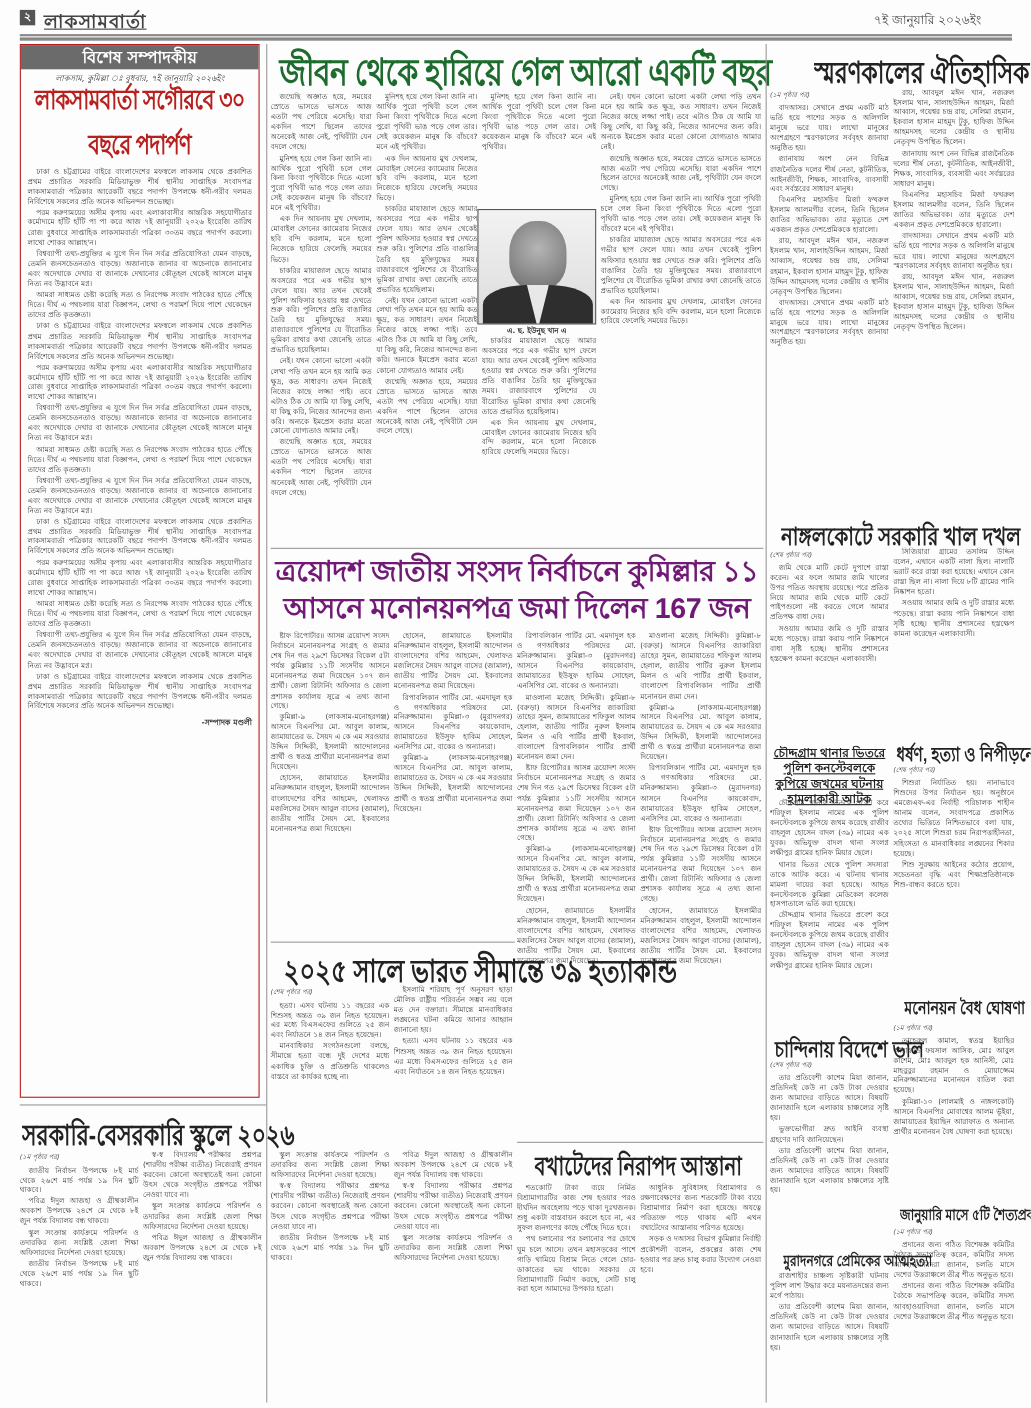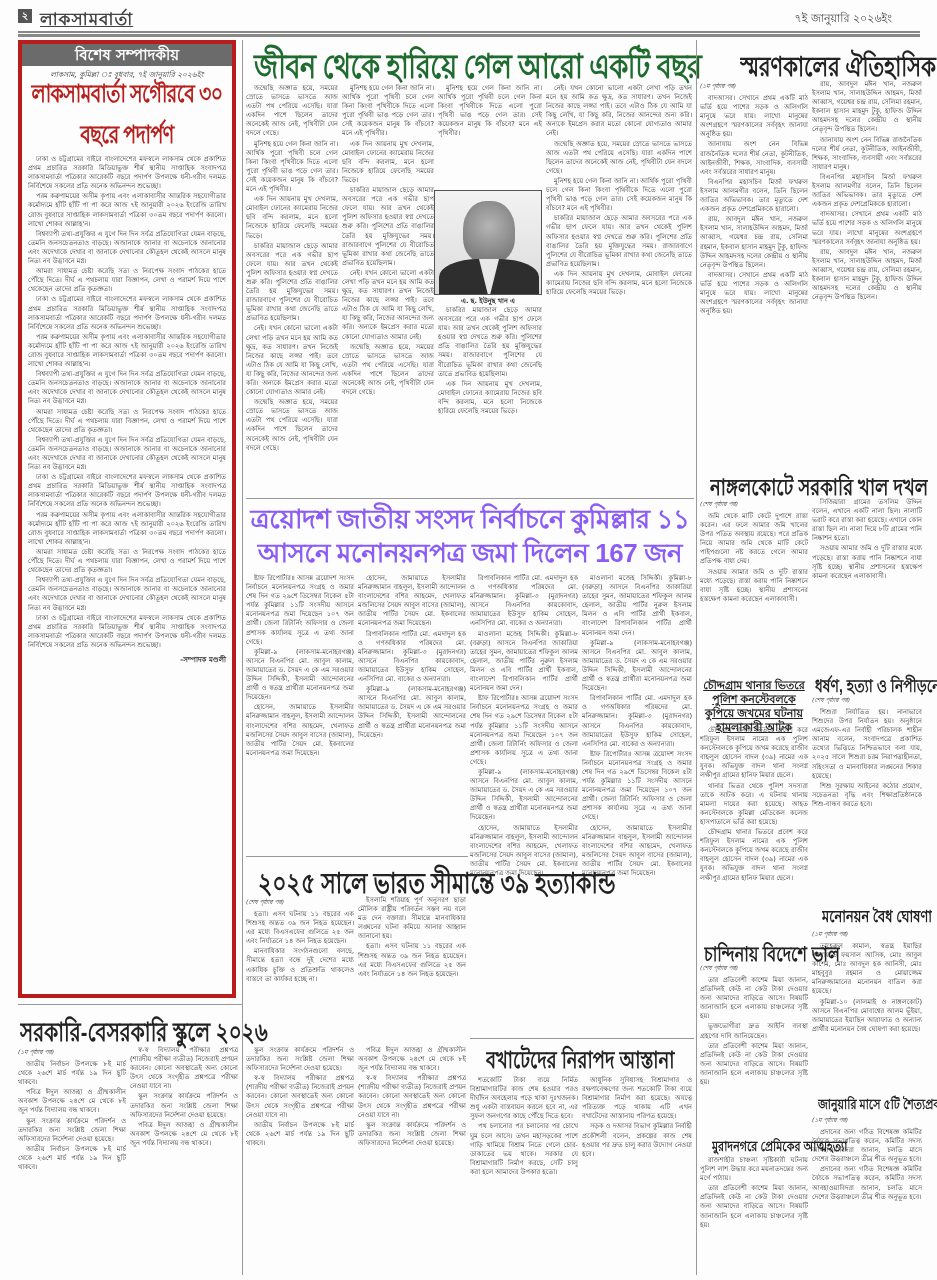--- a/index.html
+++ b/index.html
@@ -11,30 +11,30 @@
   .masthead { position: absolute; left: 22px; top: -2px; font: bold 17px "DejaVu Sans", sans-serif; color: #444; letter-spacing: 1px; text-decoration: underline; }
   .header-date { position: absolute; right: 28px; top: 2px; font: 11px "DejaVu Sans", sans-serif; color: #444; }
   .header-rule { position: absolute; left: 18px; top: 31px; width: 902px; height: 6px; border-top: 2px solid #888; border-bottom: 3px solid #888; }
 
   .col { position: absolute; overflow: hidden; }
   .body-text { font: 6.6px/9.1px "DejaVu Sans", sans-serif; color: #333; text-align: justify; }
   .body-text p { text-indent: 8px; margin-bottom: 1px; }
   .cont { font: italic 6px "DejaVu Sans", sans-serif; color: #444; margin: 1px 0 2px; }
 
   
-  .editorial { position: absolute; left: 18px; top: 40px; width: 218px; height: 958px; border: 4px solid #b91c1c; }
+  .editorial { position: absolute; left: 18px; top: 40px; width: 218px; height: 958px; border: 1px solid #b91c1c; }
   .ed-banner { background: #6b6b6b; color: #fff; text-align: center; font: bold 15px "DejaVu Serif", serif; height: 22px; line-height: 22px; }
   .ed-dateline { text-align: center; font: italic 7.5px "DejaVu Sans", sans-serif; color: #333; margin-top: 3px; }
   .ed-headline { text-align: center; font: bold 19px "Liberation Sans Narrow", "Liberation Sans", sans-serif; color: #b7201d; margin: 3px 2px 4px; letter-spacing: -0.6px; transform: scaleY(1.3); }
   .ed-body { padding: 3px 6px; height: 880px; overflow: hidden; }
   .ed-sign { font: bold 7px "DejaVu Sans", sans-serif; text-align: right; margin-top: 4px; }
 
   .h-green { position: absolute; left: 254px; top: 40px; width: 430px; font: bold 27px "Liberation Sans", sans-serif; color: #1e6b2e; letter-spacing: -0.5px; white-space: nowrap; transform: scaleY(1.25); transform-origin: left top; }
   .h-black { font-weight: bold; color: #222; white-space: nowrap; transform-origin: left top; }
-  .h-blue { position: absolute; left: 246px; top: 502px; width: 448px; font: bold 26px/34px "Liberation Sans", sans-serif; color: #8b5cf6; text-align: center; letter-spacing: -0.4px; }
+  .h-blue { position: absolute; left: 246px; top: 502px; width: 448px; font: bold 26px/34px "Liberation Sans", sans-serif; color: #701a75; text-align: center; letter-spacing: -0.4px; }
 
   .portrait { position: absolute; left: 434px; top: 190px; width: 108px; height: 105px; background: linear-gradient(180deg,#f2f2f2 0%, #dcdcdc 100%); border: 1px solid #555; overflow: hidden; }
   .portrait .head { position: absolute; left: 28px; top: 10px; width: 52px; height: 62px; border-radius: 45% 45% 40% 40%; background: radial-gradient(circle at 50% 40%, #b5b5b5, #6a6a6a); }
   .portrait .suit { position: absolute; left: 4px; top: 68px; width: 100px; height: 45px; border-radius: 40% 40% 0 0; background: #2e2e2e; }
   .portrait .shirt { position: absolute; left: 44px; top: 68px; width: 20px; height: 40px; background: #e8e8e8; clip-path: polygon(0 0,100% 0,50% 100%); }
   .portrait-cap { position: absolute; left: 434px; top: 296px; width: 108px; font: bold 6.5px "DejaVu Sans", sans-serif; text-align: center; color: #222; }
 
   .rule-v { position: absolute; width: 1px; background: #999; }
   .rule-h { position: absolute; height: 1px; background: #999; }
 </style>

